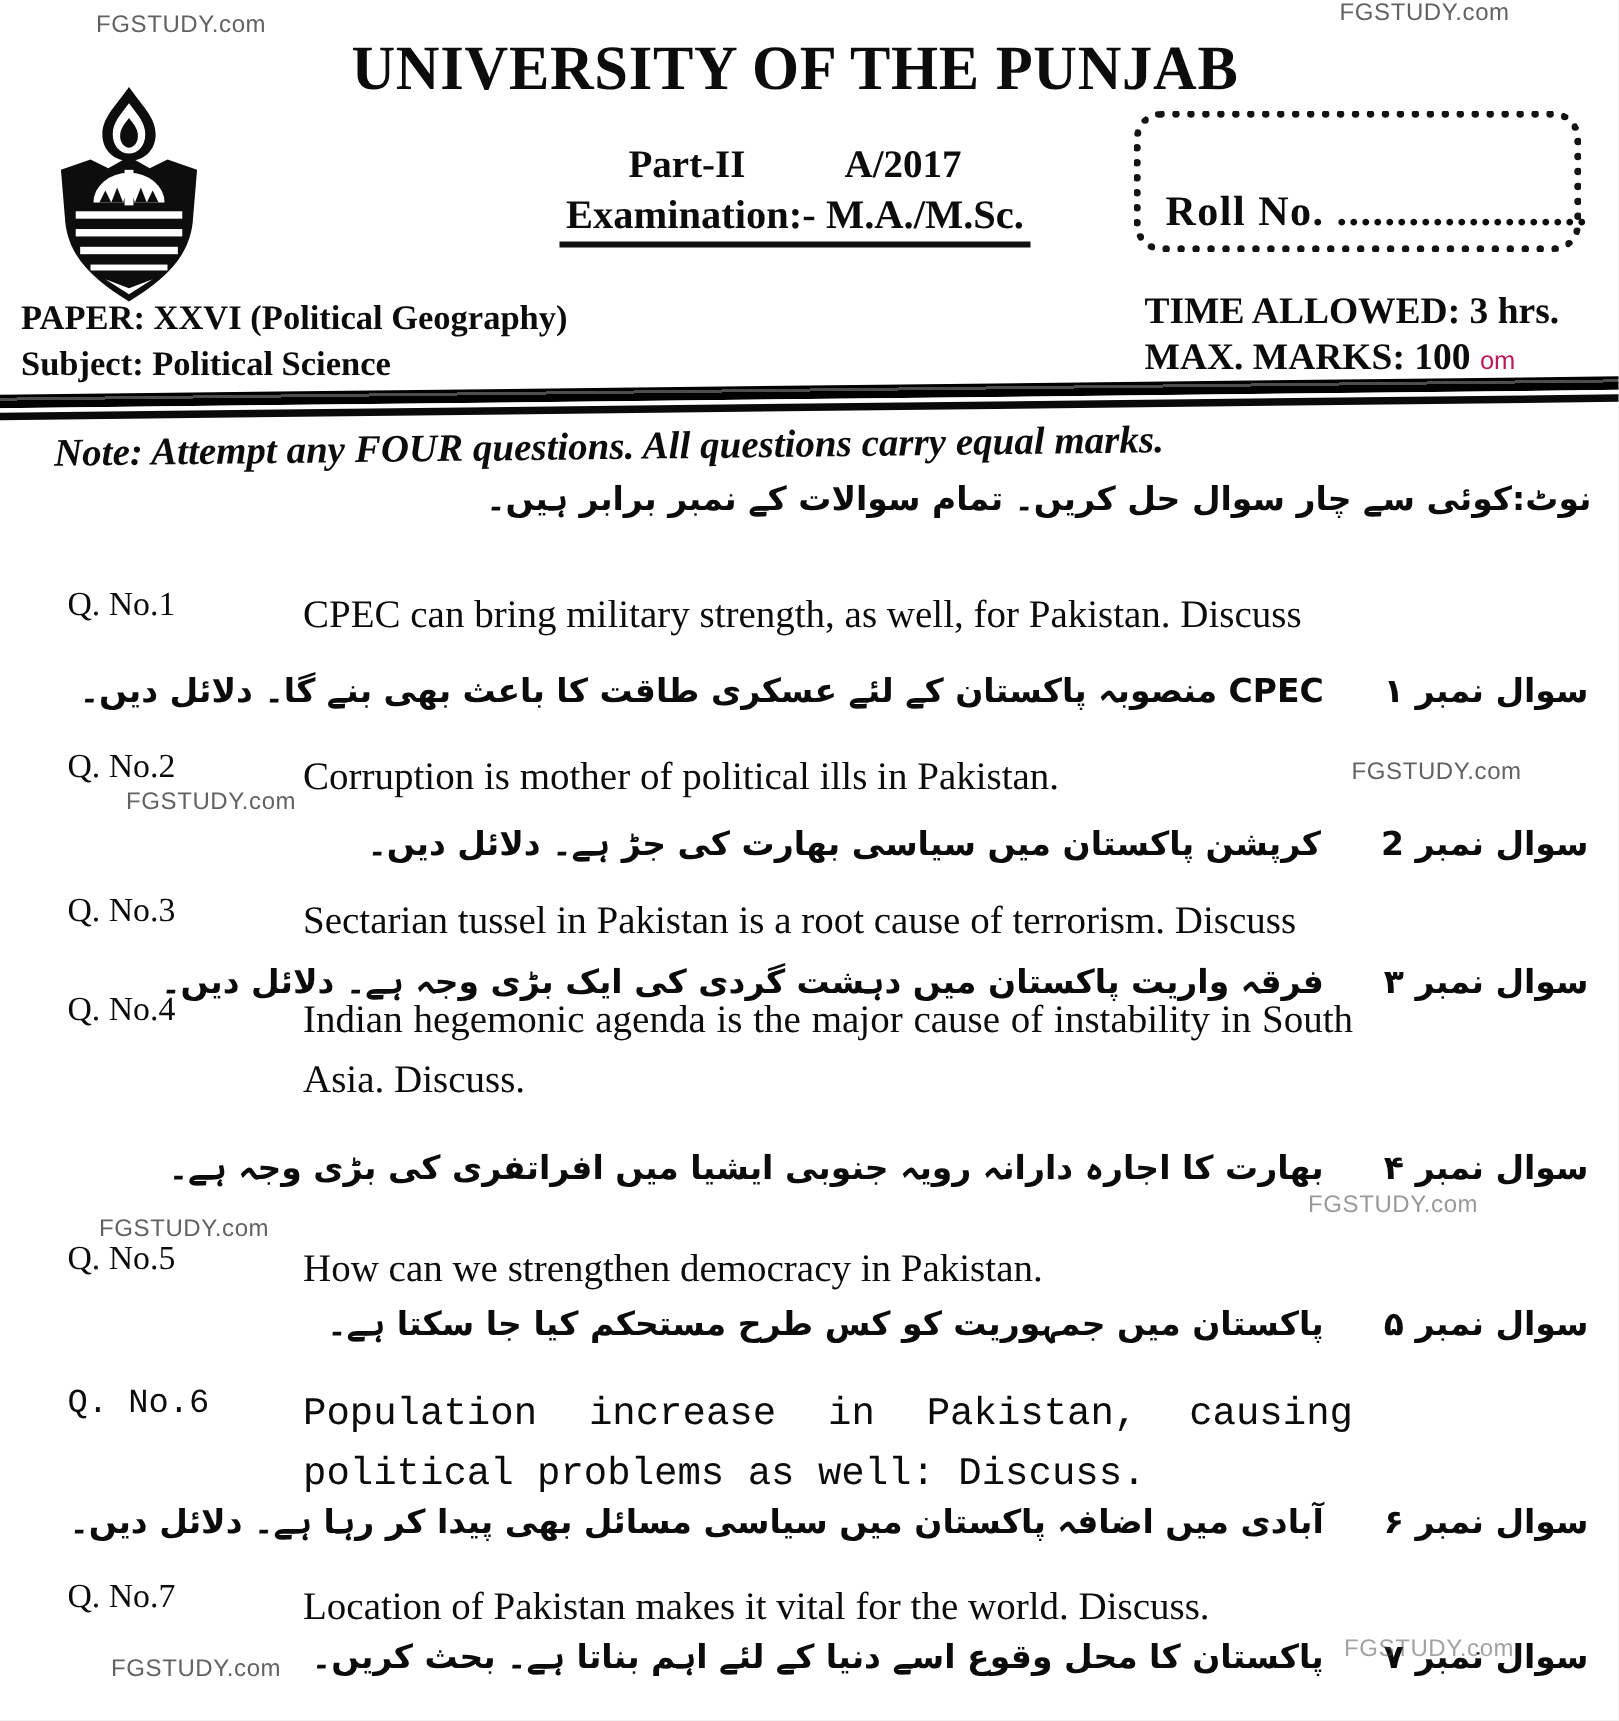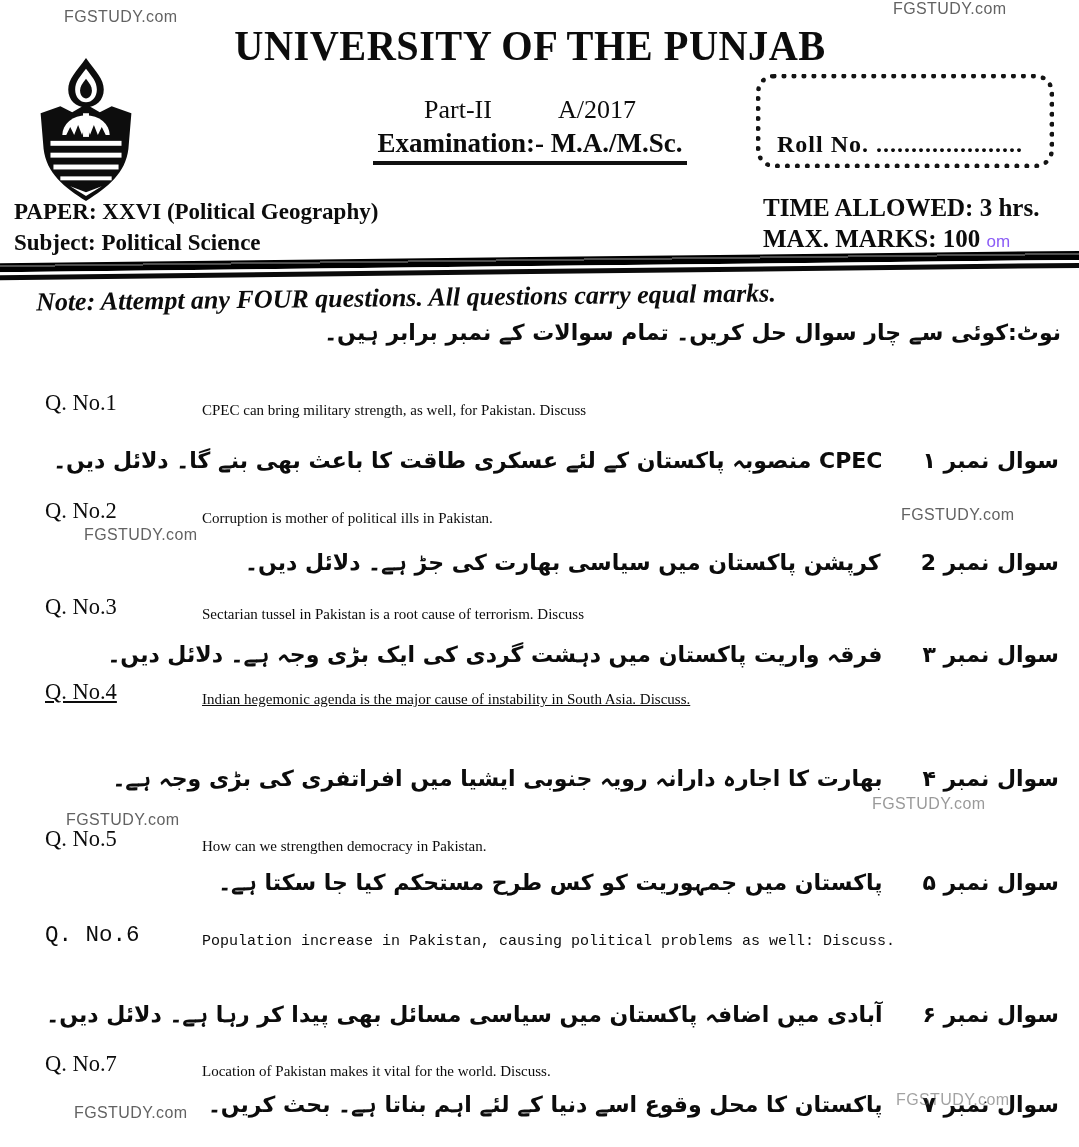--- a/index.html
+++ b/index.html
@@ -24,72 +24,72 @@
   .wm-8{left:74px;  top:1104px;}
   
   .logo { position:absolute; left:26px; top:56px; width:120px; height:148px; }
   .title {
     position:absolute; top:22px; left:150px; width:760px; text-align:center;
     font-size:42px; font-weight:bold; transform:scaleX(.96); letter-spacing:.5px;
     white-space:nowrap;
   }
   .part-line {
     position:absolute; top:95px; left:160px; width:740px; text-align:center;
-    font-size:26px; font-weight:normal;
+    font-size:26px; font-weight:bold;
   }
   .part-line .part { margin-right:66px; }
   .exam-line {
     position:absolute; top:128px; left:160px; width:740px; text-align:center;
   }
   .exam-line span {
     display:inline-block; font-size:27px; font-weight:bold;
     border-bottom:4px solid #111; padding:0 4px 2px;
   }
   .roll-box {
     position:absolute; left:756px; top:74px; width:288px; height:84px;
     border:5px dotted #141414; border-radius:18px;
   }
   .roll-label {
-    position:absolute; left:16px; bottom:5px; font-size:24px; font-weight:bold;
+    position:absolute; left:16px; bottom:5px; font-size:28px; font-weight:bold;
     letter-spacing:1px; white-space:nowrap;
   }
   
   .info-left {
     position:absolute; left:14px; top:196px; font-size:23px; font-weight:bold;
     line-height:31px; white-space:nowrap;
   }
   .info-right {
     position:absolute; left:763px; top:192px; font-size:25px; font-weight:bold;
     line-height:31px; white-space:nowrap;
   }
-  .artifact { color:#8b5cf6; font-size:17px; font-weight:normal; font-family:"Liberation Sans",sans-serif; }
+  .artifact { color:#be185d; font-size:17px; font-weight:normal; font-family:"Liberation Sans",sans-serif; }
   
   .divider { position:absolute; top:257px; left:-6px; width:1092px; transform:rotate(-0.65deg); }
   .divider .bar1 { height:9px; background:linear-gradient(#000 0 2px,#4d4d4d 2px 4px,#000 4px 9px); }
   .divider .gap  { height:3px; background:#fff; }
   .divider .bar2 { height:5px; background:#0a0a0a; }
   
   .note-en {
     position:absolute; left:36px; top:283px; font-size:26px; font-weight:bold;
     font-style:italic; transform:rotate(-0.7deg); white-space:nowrap;
   }
   .ur { font-family:"DejaVu Sans",sans-serif; font-weight:bold; direction:rtl; }
   .note-ur {
     position:absolute; right:56px; top:320px; font-size:22px; white-space:nowrap;
   }
   
   .q-en { position:absolute; left:45px; display:flex;gap:32px; }
   .q-en .q-label { width:125px; flex:none; font-size:22.5px; }
-  .q-en .q-text  { width:700px; font-size:15px; line-height:40px; text-align:justify; }
+  .q-en .q-text  { width:700px; font-size:26px; line-height:40px; text-align:justify; }
   .q-ur {
     position:absolute; right:58px; display:flex; direction:rtl; gap:40px;
     align-items:baseline; font-size:22px; white-space:nowrap;
   }
   .q-ur .u-label { flex:none; }
-  .t1{top:390px;} .t2{top:498px;} .t3{top:594px;} .t4{top:679px;text-decoration:underline;}
+  .t1{top:390px;} .t2{top:498px;} .t3{top:594px;} .t4{top:660px;}
   .t5{top:826px;} .t6{top:922px;font-family:Liberation Mono, monospace;} .t7{top:1051px;}
   .u1{top:448px;} .u2{top:550px;} .u3{top:642px;} .u4{top:766px;}
   .u5{top:870px;} .u6{top:1002px;} .u7{top:1092px;}
 </style>
 </head>
 <body>
 
 <div class="page">
 
   <div class="wm wm-1">FGSTUDY.com</div>

